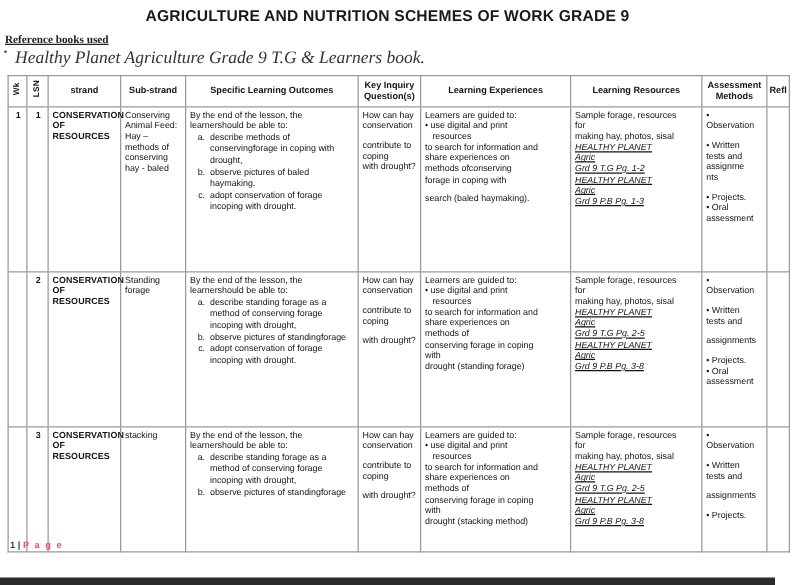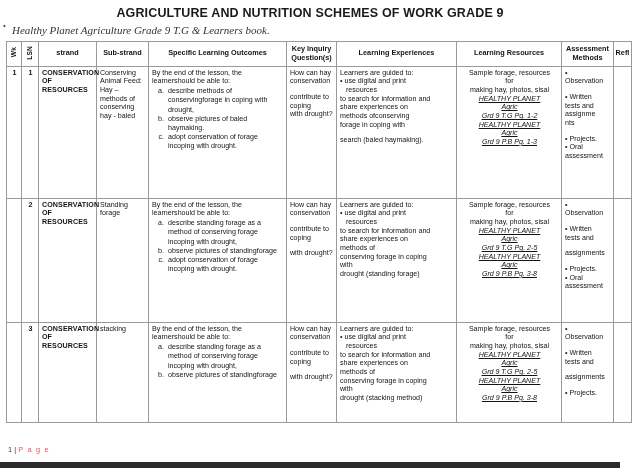--- a/index.html
+++ b/index.html
@@ -56,21 +56,21 @@
     color: #222;
     margin: 5px 0 0 4px;
   }
   .ref-list {
     margin: 2px 0 4px 0;
     padding: 0;
     list-style: none;
   }
   .ref-list li {
     font-family: "Liberation Serif", serif;
-    font-size: 11px;
+    font-size: 14px;
     font-style: italic;
     color: #333;
     margin-left: 12px;
     position: relative;
     line-height: 1.3;
   }
   .ref-list li:before {
     content: "\2022";
     position: absolute;
     left: -9px;
@@ -140,21 +140,21 @@
     font-size: 6.2px;
     letter-spacing: 0.1px;
     text-transform: uppercase;
     padding-top: 3px;
     line-height: 1.35;
     margin-left: 47px;
   }
   td.sub-cell { font-size: 7.1px; line-height: 1.25; }
   td.kiq-cell { font-size: 7.1px; line-height: 1.35; }
   td.le-cell  { font-size: 7.1px; line-height: 1.3; }
-  td.lr-cell  { font-size: 7.1px; line-height: 1.5; text-align: center; }
+  td.lr-cell  { font-size: 7.1px; line-height: 1.5; }
   td.am-cell  { font-size: 7.1px; line-height: 1.35; }
 
   .slo-intro { margin-bottom: 1px; }
   ol.slo-list {
     margin: 0;
     padding-left: 14px;
     list-style-type: lower-alpha;
   }
   ol.slo-list li {
     margin: 0 0 0 0;
@@ -166,41 +166,42 @@
   .bold-ital-ul {
     font-weight: normal;
     font-style: italic;
     text-decoration: underline;
   }
 
   
   .footer {
     position: absolute;
     left: 8px;
-    bottom: 14px;
+    bottom: 28px;
     font-size: 7.4px;
-    font-weight: normal;
+    font-weight: bold;
     color: #3a3a3a;
   }
   .footer .pg { color: #e8536a; letter-spacing: 1.2px; }
   .bottom-bar {
     position: absolute;
     left: 0; right: 0; bottom: 0;
     height: 6px;
     background: #2b2b2b;
   }
 </style>
 </head>
 <body>
 
 <div class="page">
 
   <div class="doc-title">AGRICULTURE AND NUTRITION SCHEMES OF WORK GRADE 9</div>
 
 
+  <div class="ref-head">Reference books used</div>
   <ul class="ref-list">
     <li>Healthy Planet Agriculture Grade 9 T.G &amp; Learners book.</li>
   </ul>
 
   <table class="sow">
     <colgroup>
       <col class="c-wk">
         <col class="c-lsn">
         <col class="c-strand">
         <col class="c-sub">

